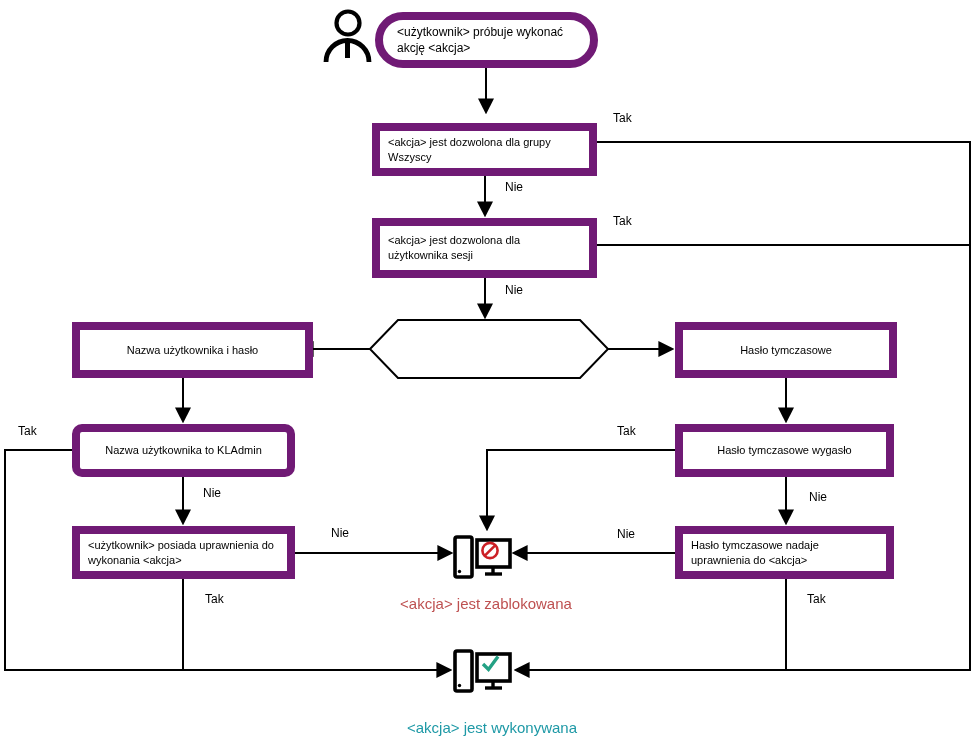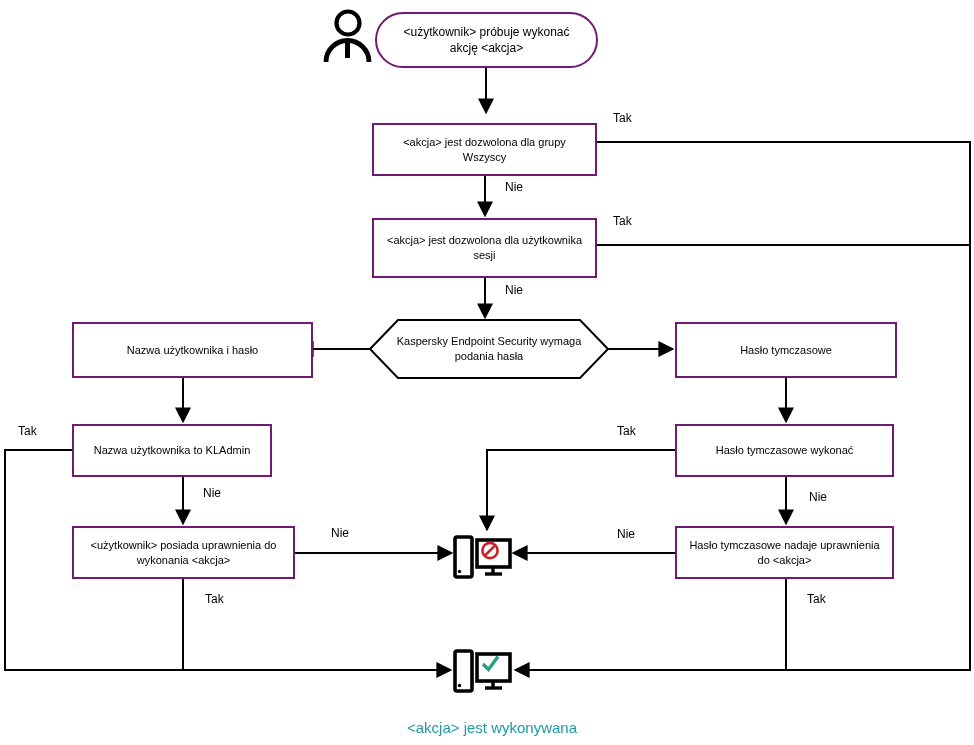--- a/index.html
+++ b/index.html
@@ -9,22 +9,22 @@
     --check-teal:#23a184;
     --line:#000000;
   }
   html,body{margin:0;padding:0;background:#ffffff;}
   .canvas{
     position:relative;width:974px;height:745px;background:#ffffff;overflow:hidden;
     font-family:"Liberation Sans",sans-serif;color:#000;
   }
   .lines{position:absolute;left:0;top:0;}
   .node{
-    position:absolute;border:2px solid #701a75;background:#fff;box-sizing:border-box;
-    display:flex;align-items:center;justify-content:center;text-align:center;
+    position:absolute;border:8px solid #701a75;background:#fff;box-sizing:border-box;
+    display:flex;align-items:center;justify-content:center;
     font-size:11px;line-height:1.35;padding:2px 8px;
   }
   .stadium{border-radius:28px;font-size:12px;padding:2px 14px;}
   .hex-text{
     position:absolute;display:flex;align-items:center;justify-content:center;
     text-align:center;font-size:11px;line-height:1.35;
   }
   .edge-label{position:absolute;font-size:12px;line-height:1;}
   .caption{position:absolute;text-align:center;font-size:15px;line-height:1.2;}
   .caption.blocked{color:var(--blocked-text);}
@@ -91,42 +91,42 @@
       <path d="M30,16 L35.5,21.5 L45,8.5" fill="none" stroke="var(--check-teal)" stroke-width="3.4"></path>
     </g>
   </svg>
 
   <div class="node stadium" style="left:375px;top:12px;width:223px;height:56px;">&lt;użytkownik&gt; próbuje wykonać akcję &lt;akcja&gt;</div>
 
   <div class="node" style="left:372px;top:115px;width:225px;height:53px;margin-top:8px;">&lt;akcja&gt; jest dozwolona dla grupy Wszyscy</div>
 
   <div class="node" style="left:372px;top:218px;width:225px;height:60px;">&lt;akcja&gt; jest dozwolona dla użytkownika sesji</div>
 
-  <div class="hex-text" style="left:388px;top:320px;width:202px;height:58px;">Kaspersky Endpoint Security wymaga podania hasła</div>
 
   <div class="node" style="left:72px;top:322px;width:241px;height:56px;">Nazwa użytkownika i hasło</div>
 
   <div class="node" style="left:675px;top:322px;width:222px;height:56px;">Hasło tymczasowe</div>
 
-  <div class="node" style="left:72px;top:424px;width:200px;height:53px;">Nazwa użytkownika to KLAdmin</div>
+  <div class="node" style="left:72px;top:424px;width:223px;height:53px;border-radius:10px;">Nazwa użytkownika to KLAdmin</div>
 
   <div class="node" style="left:72px;top:526px;width:223px;height:53px;">&lt;użytkownik&gt; posiada uprawnienia do wykonania &lt;akcja&gt;</div>
 
-  <div class="node" style="left:675px;top:424px;width:219px;height:53px;">Hasło tymczasowe wykonać</div>
+  <div class="node" style="left:675px;top:424px;width:219px;height:53px;">Hasło tymczasowe wygasło</div>
 
   <div class="node" style="left:675px;top:526px;width:219px;height:53px;">Hasło tymczasowe nadaje uprawnienia do &lt;akcja&gt;</div>
 
   <div class="edge-label" style="left:613px;top:112px;">Tak</div>
   <div class="edge-label" style="left:505px;top:181px;">Nie</div>
   <div class="edge-label" style="left:613px;top:215px;">Tak</div>
   <div class="edge-label" style="left:505px;top:284px;">Nie</div>
   <div class="edge-label" style="left:18px;top:425px;">Tak</div>
   <div class="edge-label" style="left:203px;top:487px;">Nie</div>
   <div class="edge-label" style="left:331px;top:527px;">Nie</div>
   <div class="edge-label" style="left:205px;top:593px;">Tak</div>
   <div class="edge-label" style="left:617px;top:425px;">Tak</div>
   <div class="edge-label" style="left:809px;top:491px;">Nie</div>
   <div class="edge-label" style="left:617px;top:528px;">Nie</div>
   <div class="edge-label" style="left:807px;top:593px;">Tak</div>
 
+  <div class="caption blocked" style="left:336px;top:595px;width:300px;">&lt;akcja&gt; jest zablokowana</div>
   <div class="caption executed" style="left:342px;top:719px;width:300px;">&lt;akcja&gt; jest wykonywana</div>
 
 </div>
 
 </body></html>

